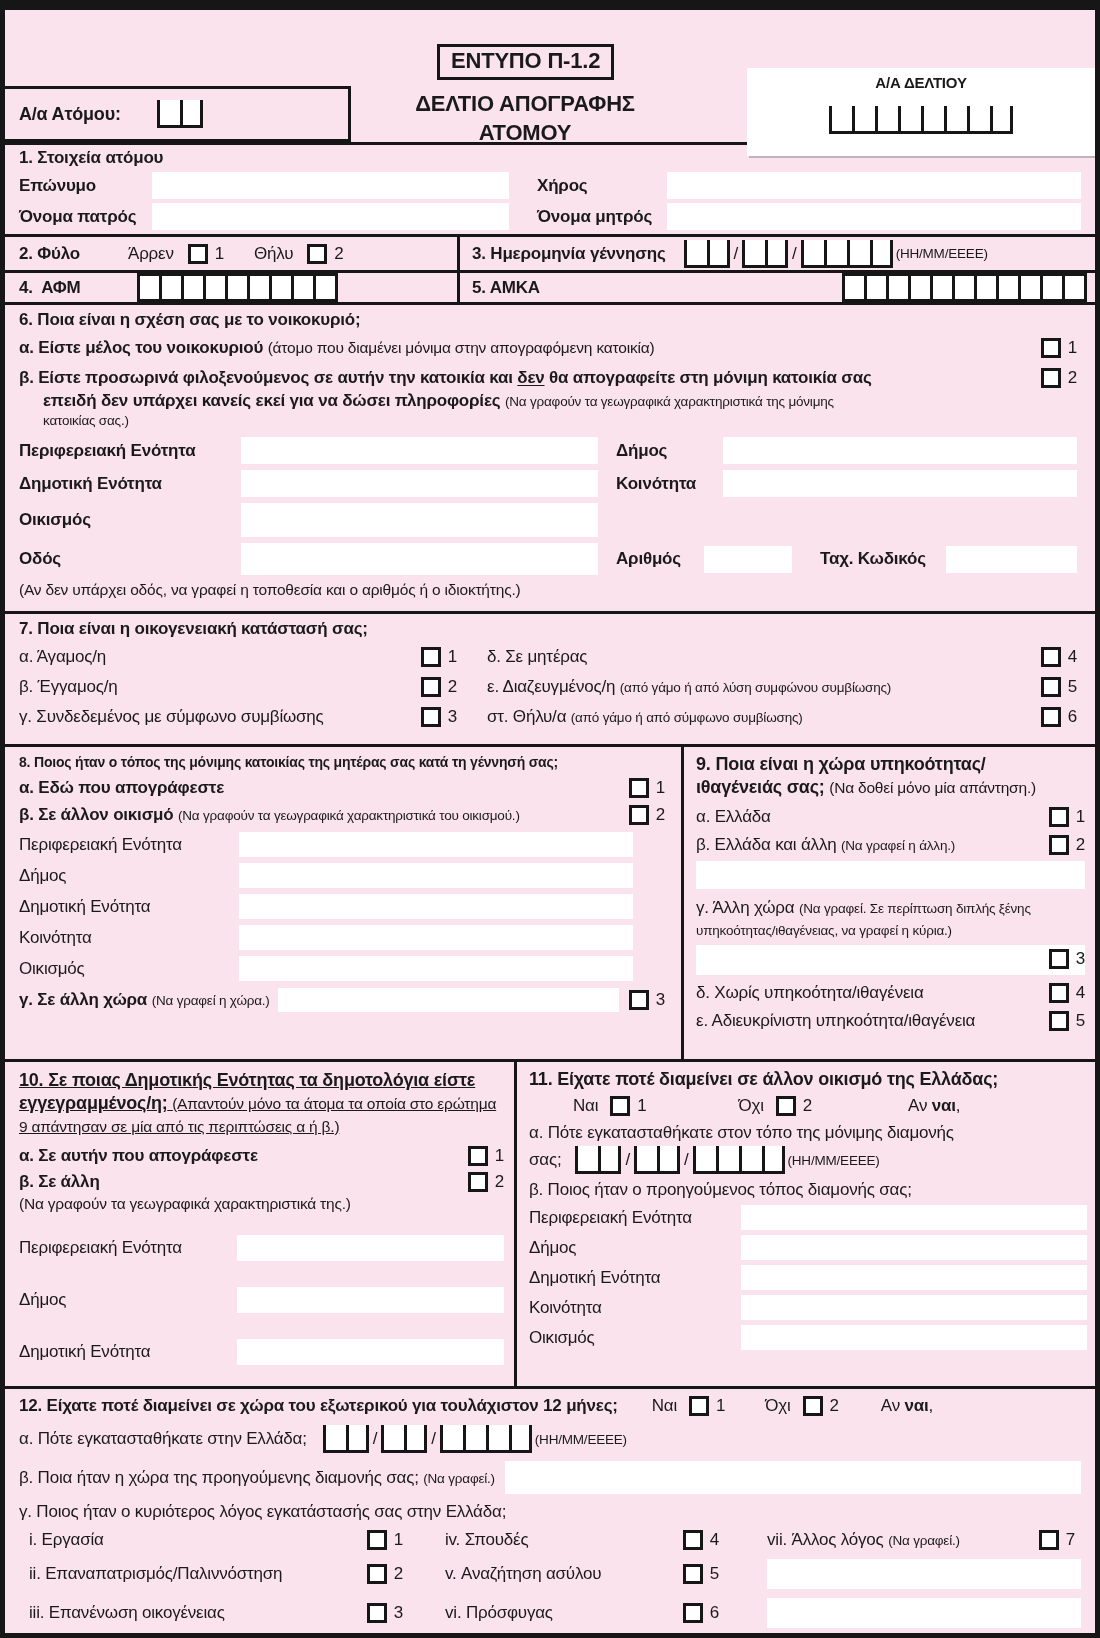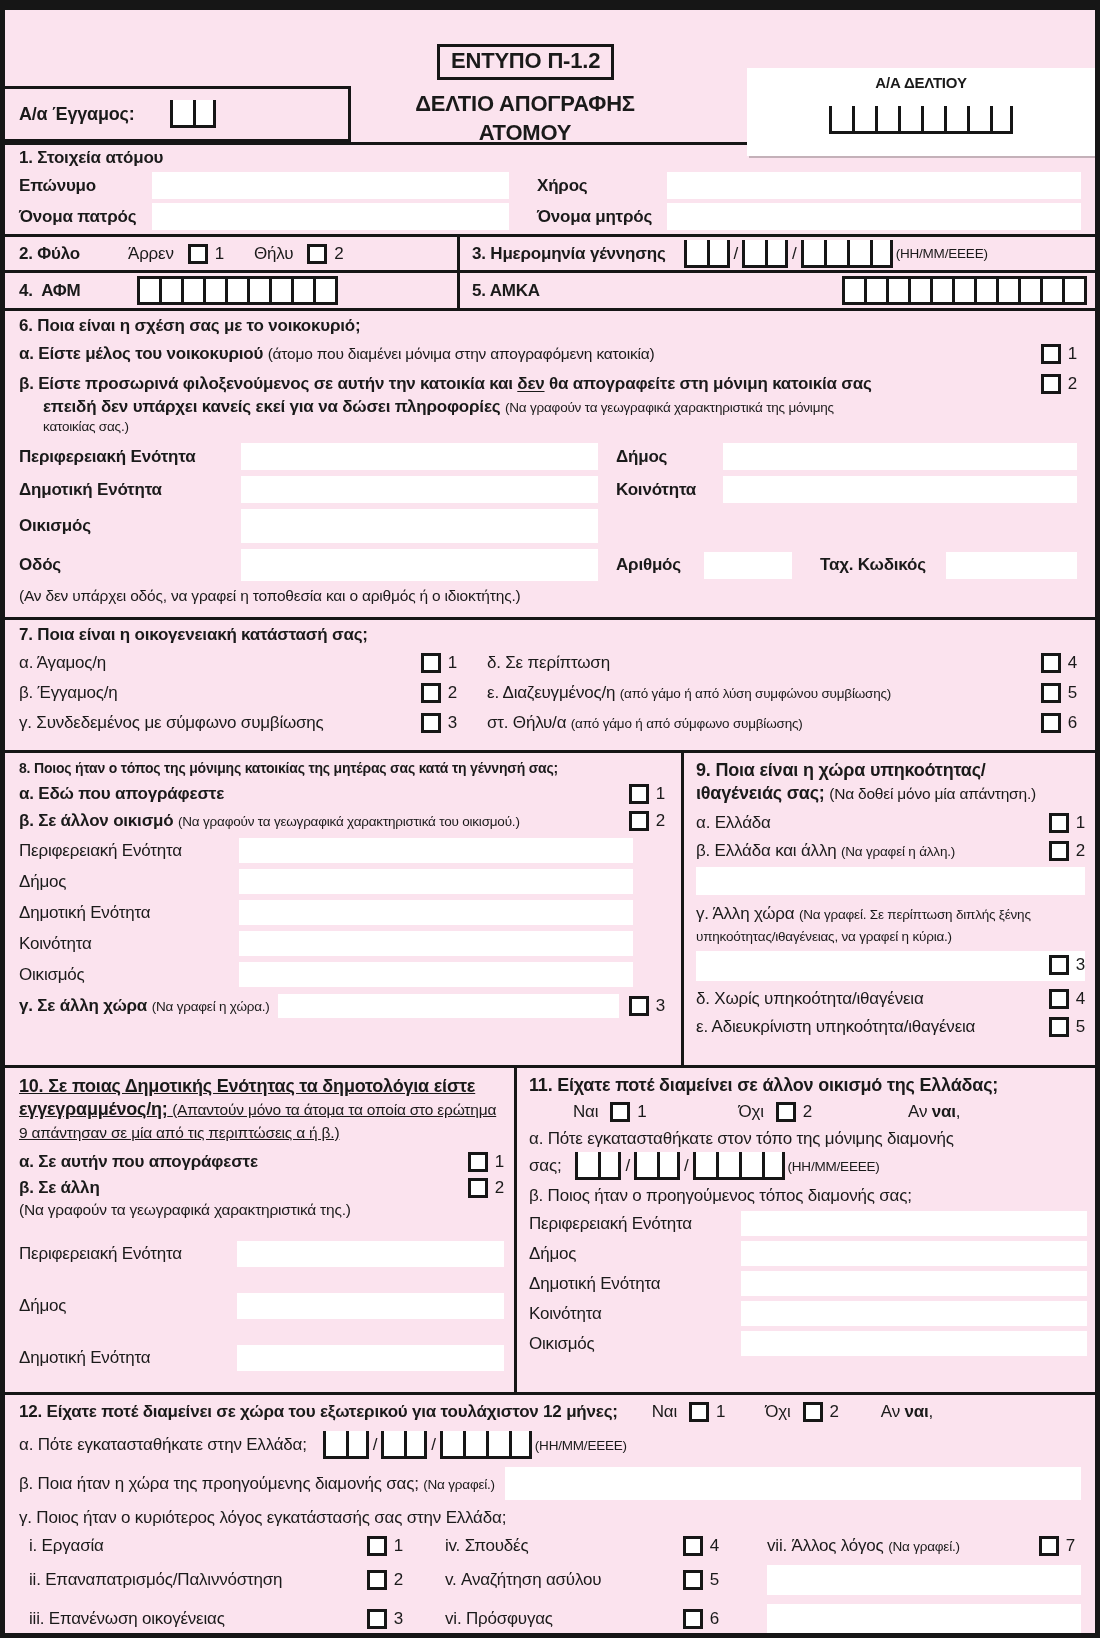--- a/index.html
+++ b/index.html
@@ -38,21 +38,21 @@
   .colL { border-right: 3px solid #161616; flex: none; }
   .sec-title { font-weight: bold; }
 </style>
 </head>
 <body>
 
 <div class="page">
 
   <header style="position:relative;height:132px;flex:none;">
     <div style="position:absolute;left:0;top:76px;width:346px;height:56px;border:3px solid #161616;border-left:none;display:flex;align-items:center;padding-left:14px;">
-      <span class="b" style="font-size:18px;">Α/α Έγγαμος:</span>
+      <span class="b" style="font-size:18px;">Α/α Ατόμου:</span>
       <span class="comb" style="margin-left:36px;">
           <span class="cell"></span>
           <span class="cell"></span>
         </span>
     </div>
     <div class="b" style="position:absolute;left:432px;top:34px;border:3px solid #161616;padding:1px 11px 3px 11px;font-size:22px;">ΕΝΤΥΠΟ Π-1.2</div>
     <div class="b" style="position:absolute;left:335px;top:80px;width:370px;text-align:center;font-size:22px;line-height:1.3;">
       <div>ΔΕΛΤΙΟ ΑΠΟΓΡΑΦΗΣ</div>
       <div>ΑΤΟΜΟΥ</div>
     </div>
@@ -120,21 +120,21 @@
             <span class="cell"></span>
             <span class="cell"></span>
             <span class="cell"></span>
             <span class="cell"></span>
           </span>
       </span>
       <span class="note" style="margin-left:3px;">(ΗΗ/ΜΜ/ΕΕΕΕ)</span>
     </div>
   </section>
 
-  <section class="sec twocol" style="height:38px;">
+  <section class="sec twocol" style="height:32px;align-items:flex-end;">
     <div class="colL frow" style="width:455px;padding-left:14px;">
       <span class="b" style="white-space:pre;">4.  ΑΦΜ</span>
       <span class="cellgrid" style="margin-left:56px;">
           <span class="cell"></span>
           <span class="cell"></span>
           <span class="cell"></span>
           <span class="cell"></span>
           <span class="cell"></span>
           <span class="cell"></span>
           <span class="cell"></span>
@@ -215,21 +215,21 @@
     <div class="sec-title">7. Ποια είναι η οικογενειακή κατάστασή σας;</div>
     <div class="frow" style="margin-top:8px;">
       <div class="frow" style="width:438px;">
         <span>α. Άγαμος/η</span>
         <span class="cb" style="margin-left:auto;">
             <span class="box"></span>
             <span class="num">1</span>
           </span>
       </div>
       <div class="frow" style="flex:1;padding-left:30px;">
-        <span>δ. Σε περίπτωση</span>
+        <span>δ. Σε μητέρας</span>
         <span class="cb" style="margin-left:auto;margin-right:4px;">
             <span class="box"></span>
             <span class="num">4</span>
           </span>
       </div>
     </div>
     <div class="frow" style="margin-top:10px;">
       <div class="frow" style="width:438px;">
         <span>β. Έγγαμος/η</span>
         <span class="cb" style="margin-left:auto;">

